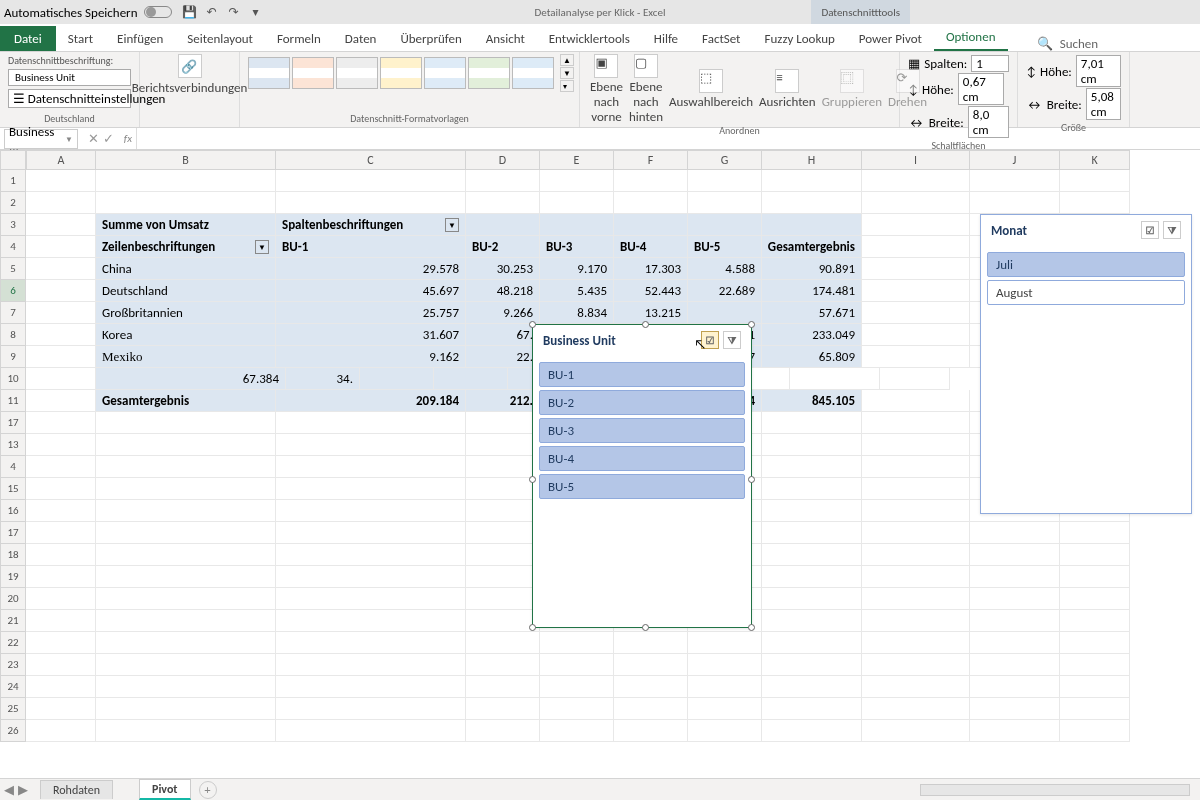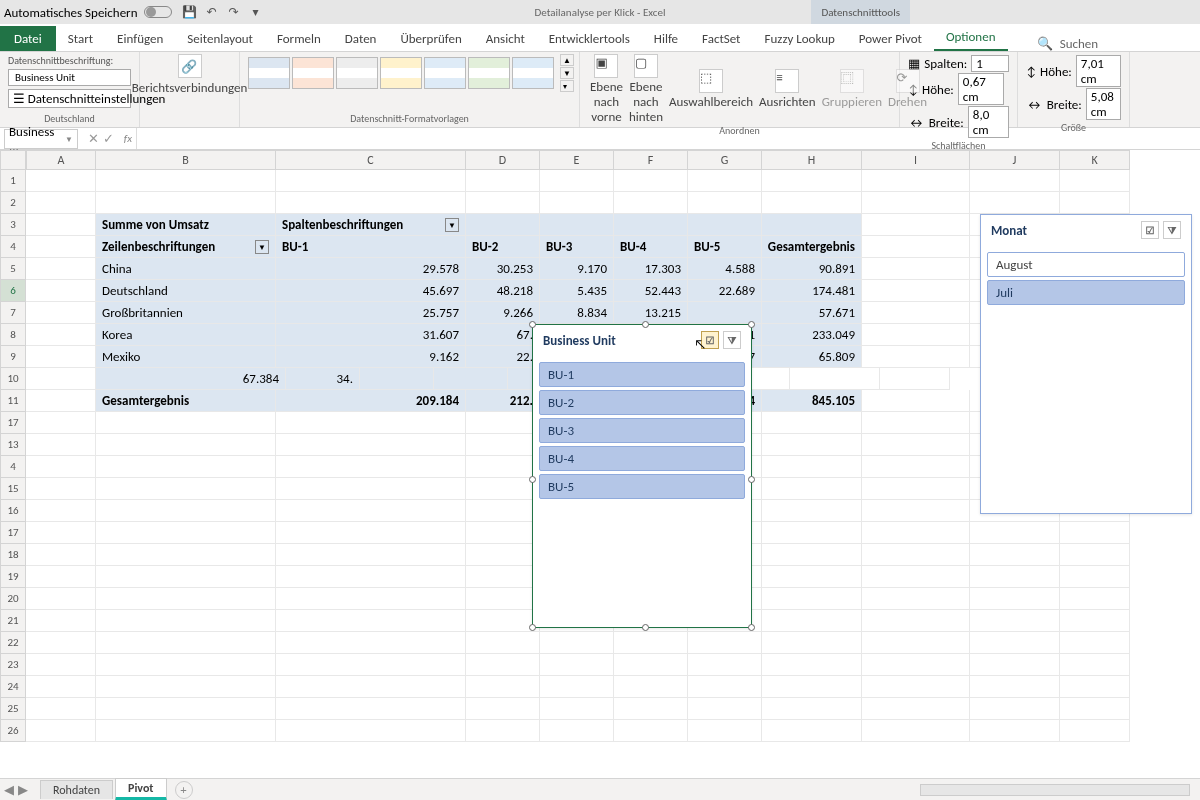--- a/index.html
+++ b/index.html
@@ -71,21 +71,21 @@
 .slicer-body { padding:4px 6px;}
 .slicer-item { background:#b4c6e7; border:1px solid #8faadc; border-radius:2px; margin:3px 0; padding:4px 8px; font-size:13px; color:#1f3a5f; cursor:pointer;}
 .slicer-item.off { background:#fff; color:#444; }
 .slicer.selected { border:1px solid #217346;}
 .sel-handle { position:absolute; width:7px;height:7px;background:#fff;border:1px solid #666;border-radius:50%;}
 
 
 .sheet-tabs { position:absolute; bottom:0; left:0; right:0; height:22px; background:#f3f2f1; border-top:1px solid #d4d4d4; display:flex; align-items:center; padding-left:40px;}
 .sheet-nav { position:absolute; left:4px; display:flex; gap:4px; color:#888; font-size:10px;}
 .sheet-tab { padding:2px 12px; border:1px solid #ccc; border-bottom:none; background:#e6e6e6; font-size:12px; color:#444; margin-right:2px;}
-.sheet-tab.active { background:#fff; font-weight:bold; border-bottom:4px solid #14b8a6;}
+.sheet-tab.active { background:#fff; font-weight:bold; border-bottom:2px solid #14b8a6;margin-left:24px;}
 .new-sheet { width:18px;height:18px;border:1px solid #ccc;border-radius:50%;margin-left:6px;display:flex;align-items:center;justify-content:center;font-size:12px;color:#888;}
 .hscroll { position:absolute; right:10px; bottom:4px; width:270px; height:12px; background:#e6e6e6; border:1px solid #ccc;}
 
 .cursor-arrow { position:absolute; font-size:14px; color:#000; pointer-events:none;}
 </style>
 </head>
 <body>
 
 <div class="titlebar">
   <div class="autosave">
@@ -396,21 +396,21 @@
         <div class="cell pivot-bg num" style="width: 74px;"></div>
         <div class="cell pivot-bg num" style="width: 74px;">731</div>
         <div class="cell pivot-bg num" style="width: 100px;">233.049</div>
         <div class="cell" style="width: 108px;"></div>
         <div class="cell" style="width: 90px;"></div>
         <div class="cell" style="width: 70px;"></div>
       </div>
       <div class="row">
         <div class="row-h">9</div>
         <div class="cell" style="width: 70px;"></div>
-        <div class="cell pivot-bg" style="width: 180px;">Mexiko</div>
+        <div class="cell pivot-bg" style="width: 180px; font-family: Liberation Serif, serif;">Mexiko</div>
         <div class="cell pivot-bg num" style="width: 190px;">9.162</div>
         <div class="cell pivot-bg num" style="width: 74px;">22.</div>
         <div class="cell pivot-bg num" style="width: 74px;"></div>
         <div class="cell pivot-bg num" style="width: 74px;"></div>
         <div class="cell pivot-bg num" style="width: 74px;">717</div>
         <div class="cell pivot-bg num" style="width: 100px;">65.809</div>
         <div class="cell" style="width: 108px;"></div>
         <div class="cell" style="width: 90px;"></div>
         <div class="cell" style="width: 70px;"></div>
       </div>
@@ -681,22 +681,22 @@
 
   <div class="slicer" style="right:8px; top:64px; width:212px; height:300px;">
     <div class="slicer-header">
       <span>Monat</span>
       <div class="slicer-icons">
         <span class="slicer-icon">☑</span>
         <span class="slicer-icon">⧩</span>
       </div>
     </div>
     <div class="slicer-body">
+      <div class="slicer-item">Juli</div>
       <div class="slicer-item off">August</div>
-      <div class="slicer-item">Juli</div>
     </div>
   </div>
 </div>
 
 <div class="sheet-tabs">
   <div class="sheet-nav">
       <span>◀</span>
       <span>▶</span>
     </div>
   <div class="sheet-tab">Rohdaten</div>

